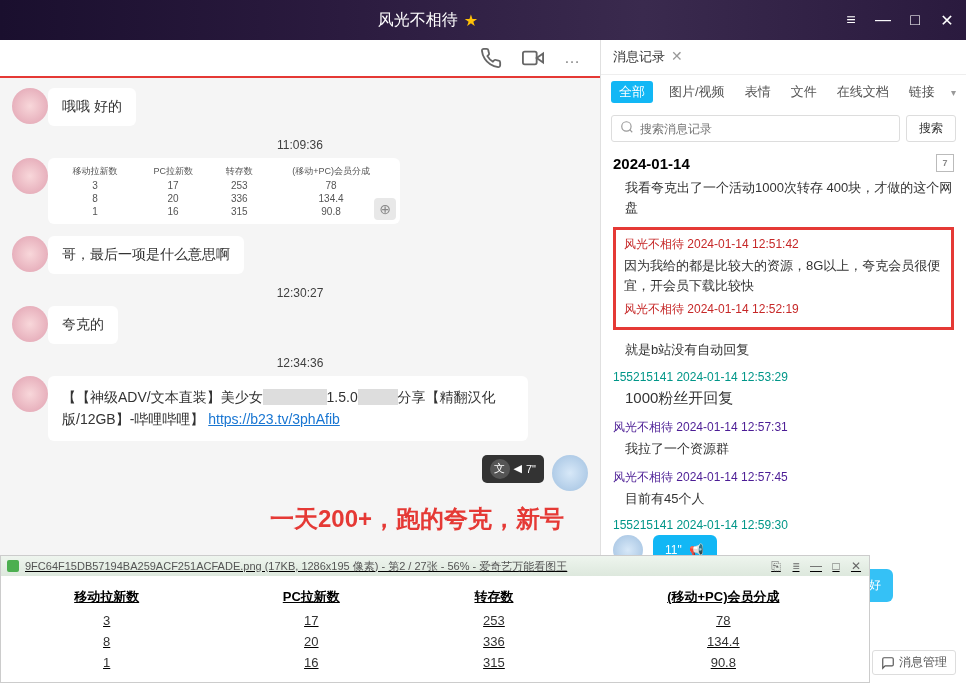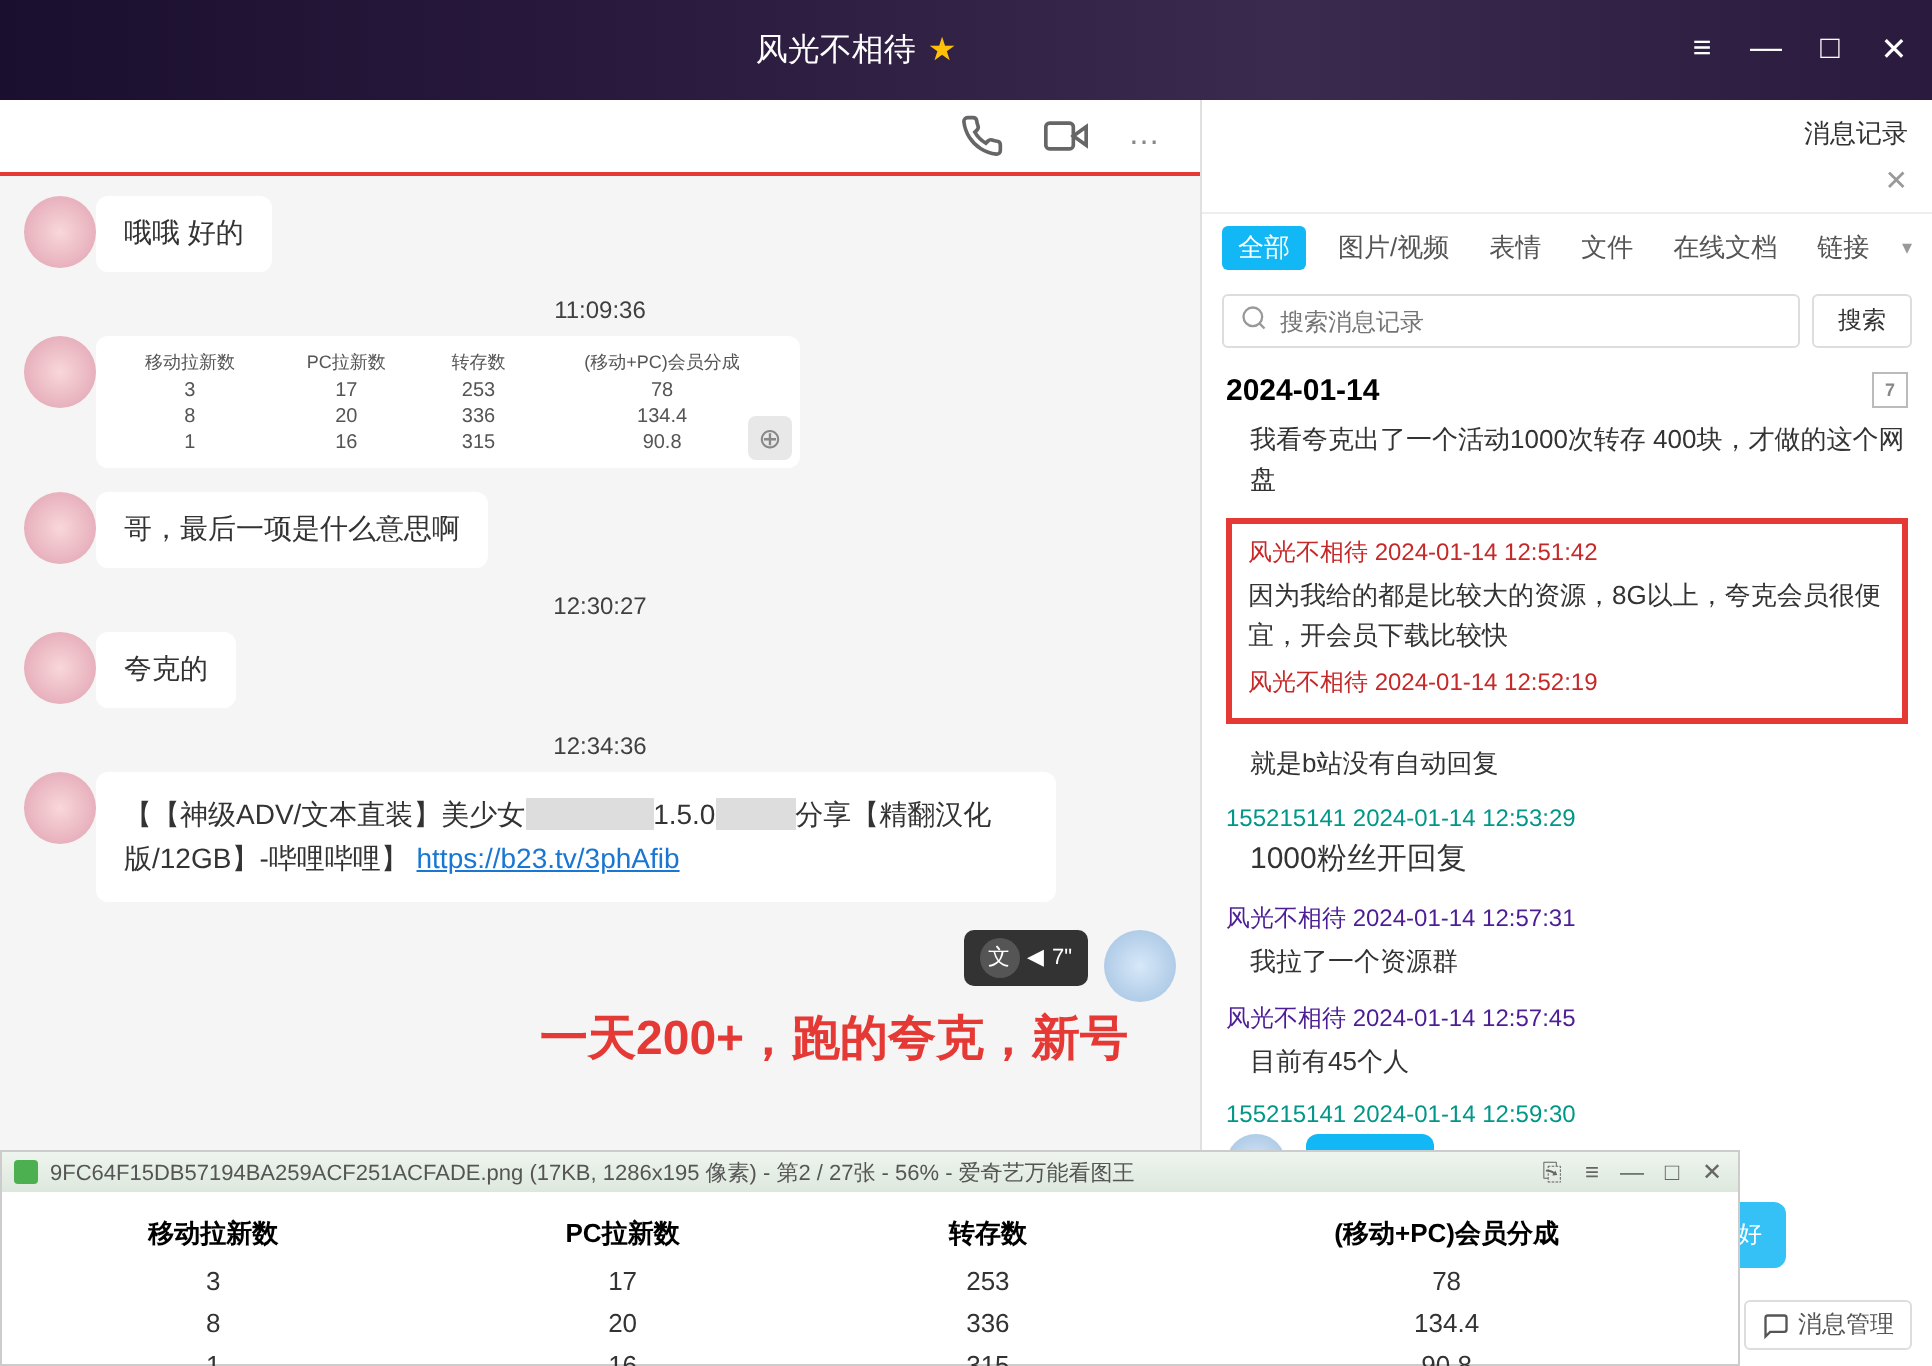--- a/index.html
+++ b/index.html
@@ -1,18 +1,18 @@
 <!DOCTYPE html>
 <html><head>
 <meta charset="utf-8">
 <style>
 * { margin: 0; padding: 0; box-sizing: border-box; font-family: "Microsoft YaHei", sans-serif; }
 body { width: 966px; height: 683px; background: #fff; overflow: hidden; position: relative; }
 
-.titlebar { height: 50px; background: linear-gradient(to right, #1a0f2e, #2a1a3e, #3a2a4e, #2a1a3e); display: flex; align-items: center; padding: 0 12px; color: #fff; }
+.titlebar { height: 40px; background: linear-gradient(to right, #1a0f2e, #2a1a3e, #3a2a4e, #2a1a3e); display: flex; align-items: center; padding: 0 12px; color: #fff; }
 .title-spacer { flex: 1; }
 .title-text { font-size: 16px; font-weight: 500; display: flex; align-items: center; gap: 6px; }
 .star { color: #ffc107; }
 .win-controls { display: flex; gap: 18px; margin-left: auto; }
 .win-btn { width: 14px; height: 14px; cursor: pointer; display: flex; align-items: center; justify-content: center; color: #fff; font-size: 16px; }
 
 .main { display: flex; height: calc(683px - 48px); }
 .chat-pane { width: 600px; display: flex; flex-direction: column; background: #f5f5f5; }
 .side-pane { flex: 1; display: flex; flex-direction: column; border-left: 1px solid #e0e0e0; }
 
@@ -34,21 +34,21 @@
 
 .link-bubble { color: #333; line-height: 1.6; }
 .link-bubble a { color: #1976d2; text-decoration: underline; }
 
 .trans-bar { position: absolute; right: 14px; bottom: 10px; display: flex; align-items: center; gap: 4px; background: #333; border-radius: 5px; padding: 4px 8px; color: #fff; font-size: 11px; }
 .trans-ico { width: 20px; height: 20px; border-radius: 50%; background: #555; display: flex; align-items: center; justify-content: center; font-size: 11px; }
 
 .toolbar { height: 38px; display: flex; align-items: center; gap: 18px; padding: 0 14px; background: #fff; border-top: 1px solid #e8e8e8; }
 .tb-ico { width: 20px; height: 20px; color: #888; cursor: pointer; }
 
-.side-header { display: flex; align-items: flex-end; padding: 8px 12px; font-size: 13px; color: #333; border-bottom: 1px solid #eee; gap: 6px; flex-direction: column; }
+.side-header { display: flex; align-items: flex-start; padding: 8px 12px; font-size: 13px; color: #333; border-bottom: 1px solid #eee; gap: 6px; }
 .close-x { color: #999; cursor: pointer; font-size: 14px; }
 
 .side-tabs { display: flex; align-items: center; padding: 6px 10px; gap: 12px; font-size: 13px; color: #555; }
 .tab { cursor: pointer; padding: 2px 4px; }
 .tab.active { background: #12b7f5; color: #fff; border-radius: 3px; padding: 2px 8px; }
 .caret { color: #999; font-size: 10px; margin-left: auto; }
 
 .search-row { display: flex; gap: 6px; padding: 6px 10px; }
 .search-box { flex: 1; display: flex; border: 1px solid #ddd; border-radius: 3px; padding: 4px 8px; gap: 6px; }
 .search-box input { border: none; outline: none; flex: 1; font-size: 12px; }
@@ -64,21 +64,21 @@
 .hist-sender-b { color: #4c1d95; font-size: 12px; margin-bottom: 3px; }
 .hist-text { color: #333; line-height: 1.5; padding-left: 12px; }
 .red-box { border: 3px solid #e53935; padding: 6px 8px; margin-bottom: 10px; }
 .red-box .hist-sender-cut { color: #c62828; }
 
 .blue-chip { background: #12b7f5; color: #fff; border-radius: 6px; padding: 8px 12px; display: flex; align-items: center; gap: 8px; margin-left: 12px; font-size: 12px; width: fit-content; max-width: 300px; }
 .mini-av { display: flex; gap: 10px; align-items: flex-start; }
 
 .overlay-text { position: absolute; left: 270px; top: 503px; font-size: 24px; color: #e53935; font-weight: bold; z-index: 10; }
 
-.img-viewer { position: absolute; left: 0; bottom: 0; width: 870px; height: 108px; background: #fff; z-index: 5; border: 1px solid #ccc; }
+.img-viewer { position: absolute; left: 0; bottom: 0; width: 870px; height: 128px; background: #fff; z-index: 5; border: 1px solid #ccc; text-decoration: underline; }
 .iv-title { height: 20px; background: linear-gradient(#eef5ee, #dde8dd); display: flex; align-items: center; padding: 0 6px; font-size: 11px; color: #555; gap: 6px; }
 .iv-ico { width: 12px; height: 12px; background: #4caf50; border-radius: 2px; }
 .iv-spacer { flex: 1; }
 .iv-ctrl { width: 14px; cursor: pointer; text-align: center; font-size: 12px; color: #666; }
 .big-table { width: 100%; margin-top: 8px; font-size: 13px; border-collapse: collapse; }
 .big-table th { font-weight: bold; padding: 4px 30px; text-align: center; color: #000; }
 .big-table td { padding: 3px 30px; text-align: center; color: #333; }
 
 .msg-mgmt { position: absolute; right: 10px; bottom: 8px; display: flex; align-items: center; gap: 4px; border: 1px solid #ddd; border-radius: 3px; padding: 3px 8px; font-size: 12px; color: #555; z-index: 20; background: #fff; cursor: pointer; }
 </style>

